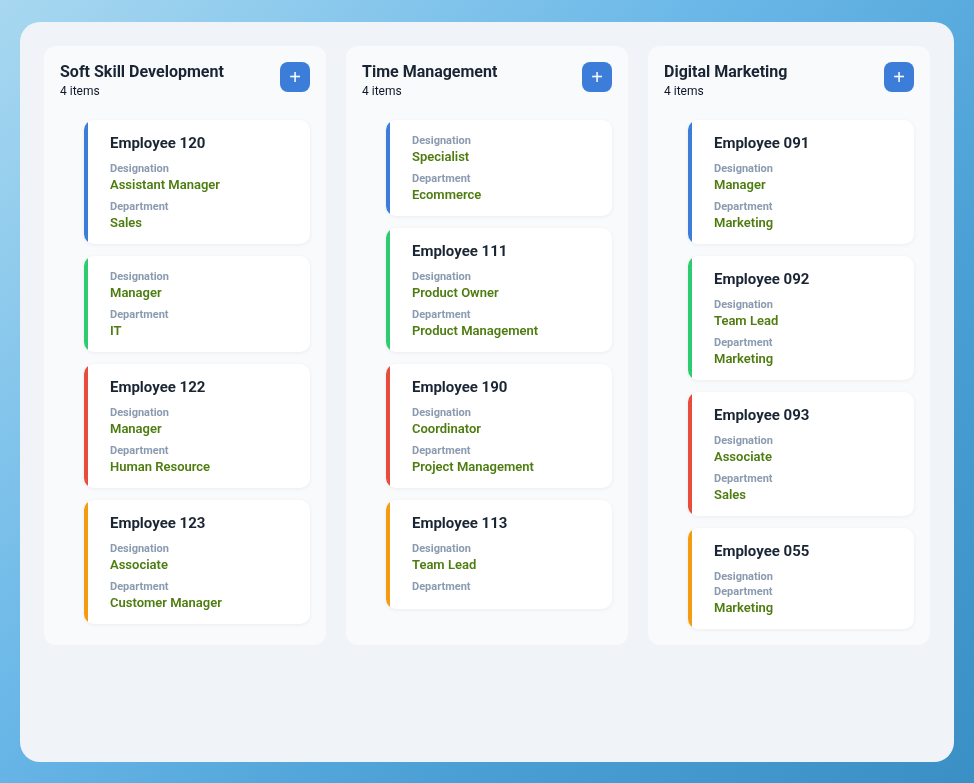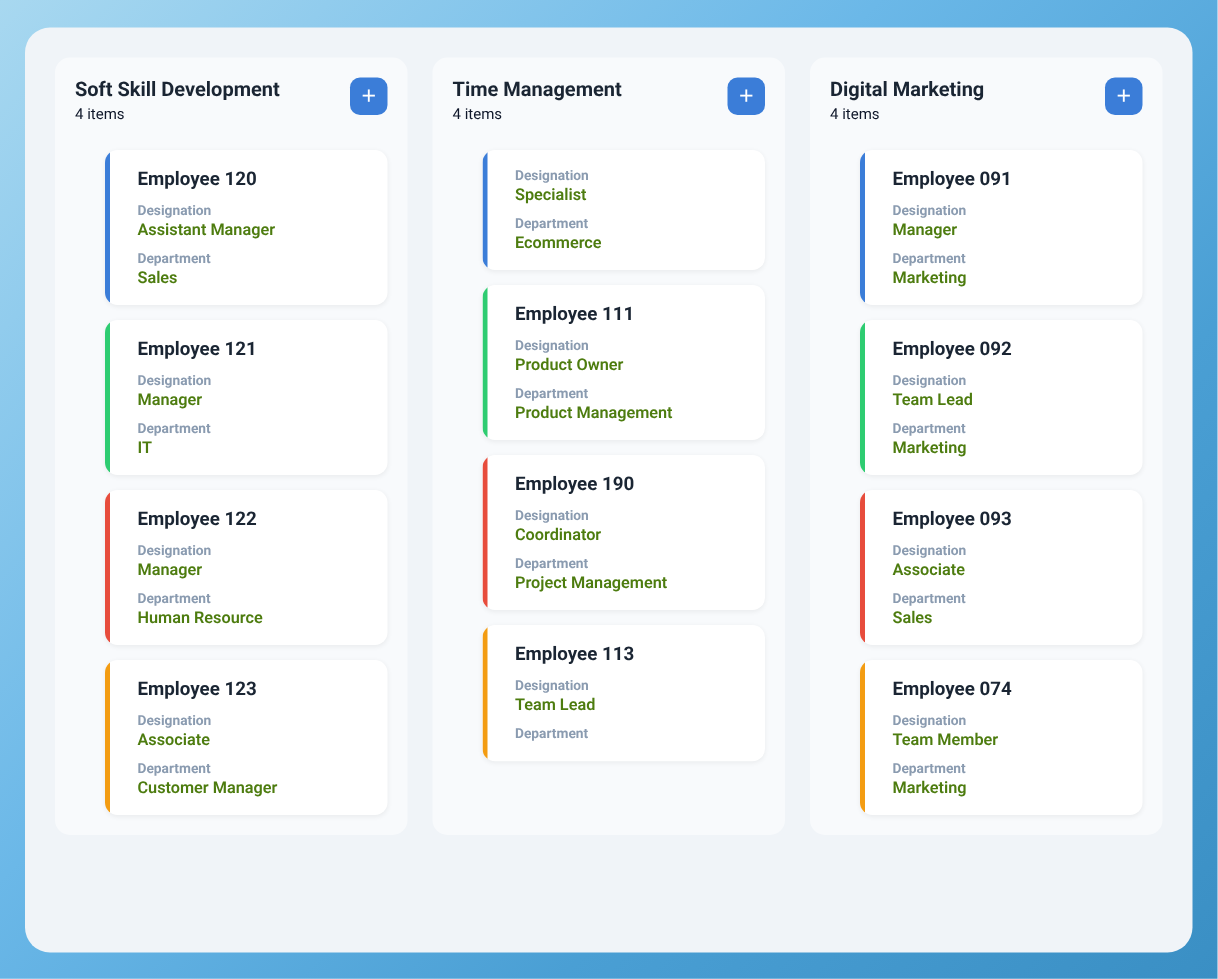--- a/index.html
+++ b/index.html
@@ -139,21 +139,20 @@
           <button class="add-btn">+</button>
         </div>
         <div class="employee-card accent-blue">
           <div class="employee-name">Employee 120</div>
           <div class="field-label">Designation</div>
           <div class="field-value">Assistant Manager</div>
           <div class="field-label">Department</div>
           <div class="field-value">Sales</div>
         </div>
         <div class="employee-card accent-green">
-          <div class="employee-name">Employee 121</div>
           <div class="field-label">Designation</div>
           <div class="field-value">Manager</div>
           <div class="field-label">Department</div>
           <div class="field-value">IT</div>
         </div>
         <div class="employee-card accent-red">
           <div class="employee-name">Employee 122</div>
           <div class="field-label">Designation</div>
           <div class="field-value">Manager</div>
           <div class="field-label">Department</div>
@@ -225,21 +224,20 @@
           <div class="field-value">Marketing</div>
         </div>
         <div class="employee-card accent-red">
           <div class="employee-name">Employee 093</div>
           <div class="field-label">Designation</div>
           <div class="field-value">Associate</div>
           <div class="field-label">Department</div>
           <div class="field-value">Sales</div>
         </div>
         <div class="employee-card accent-orange">
-          <div class="employee-name">Employee 074</div>
-          <div class="field-label">Designation</div>
-          <div class="field-value">Team Member</div>
+          <div class="employee-name">Employee 055</div>
+          <div class="field-label">Designation</div>
           <div class="field-label">Department</div>
           <div class="field-value">Marketing</div>
         </div>
       </div>
     </div>
 </div>
 
 </body></html>

